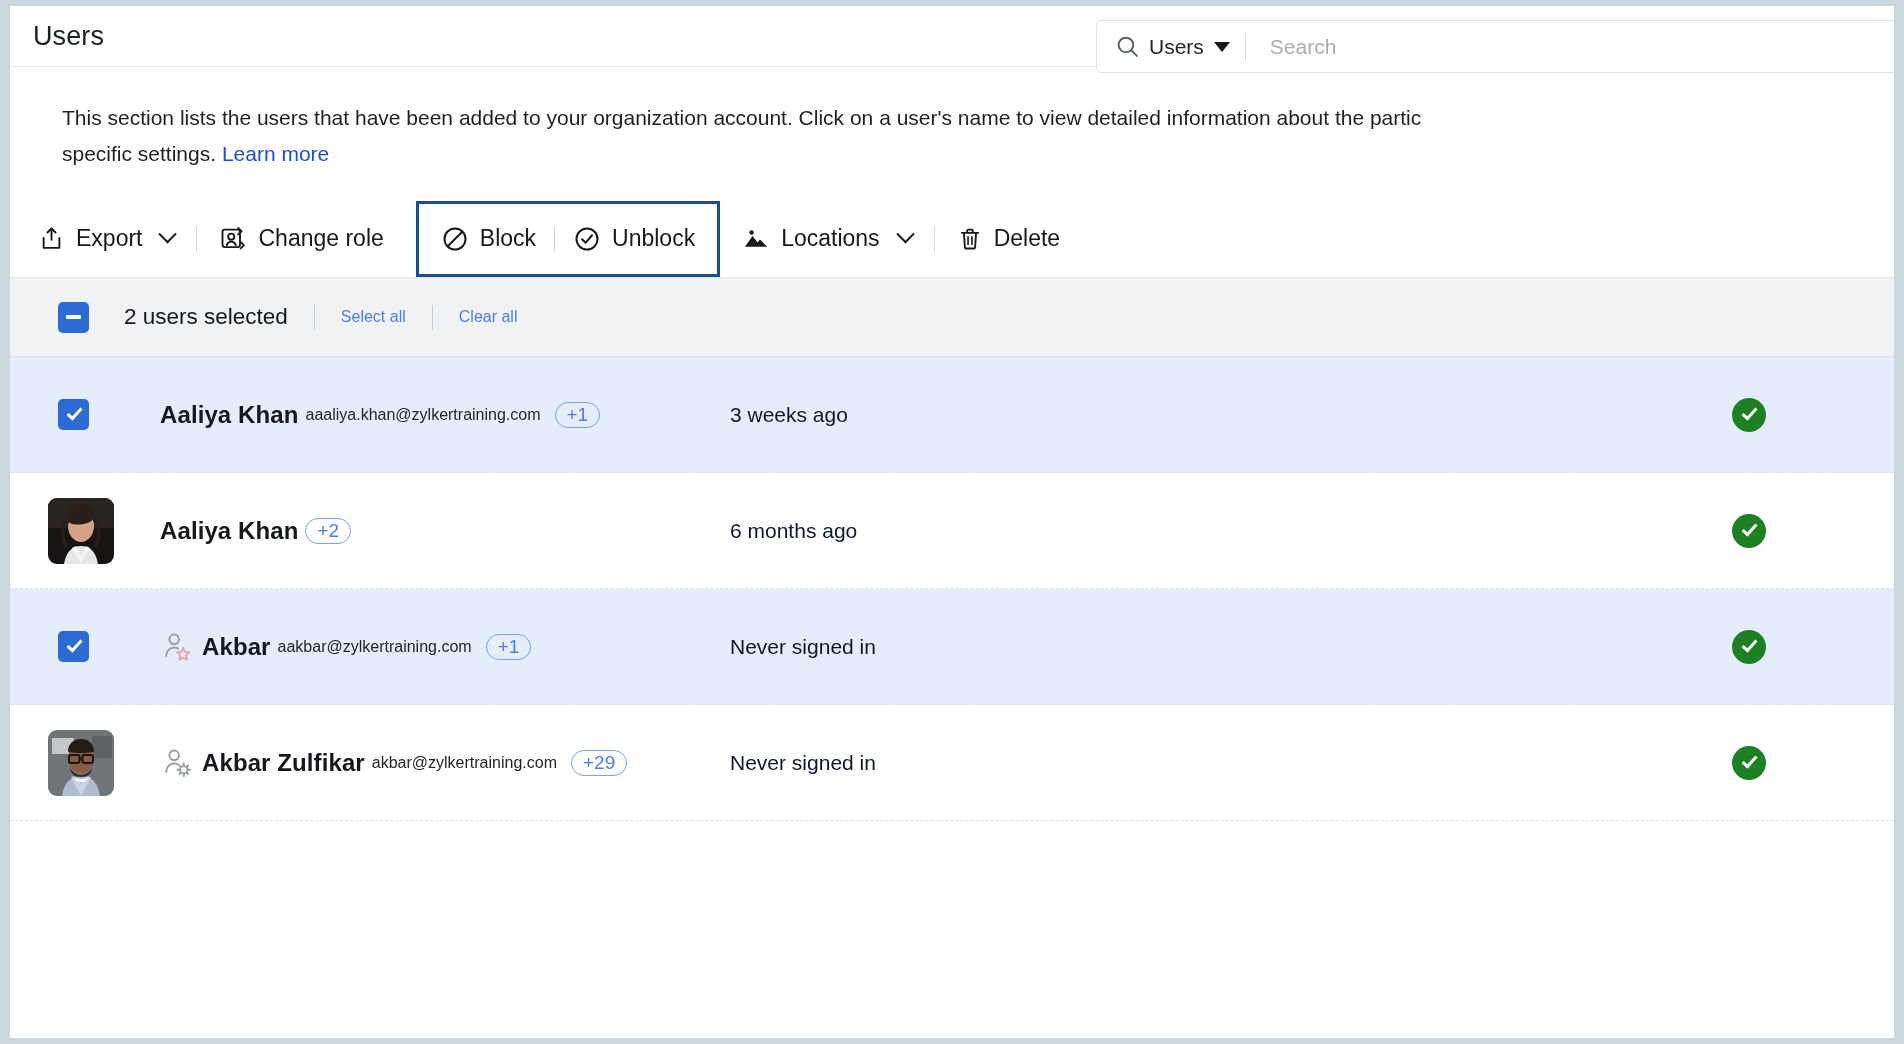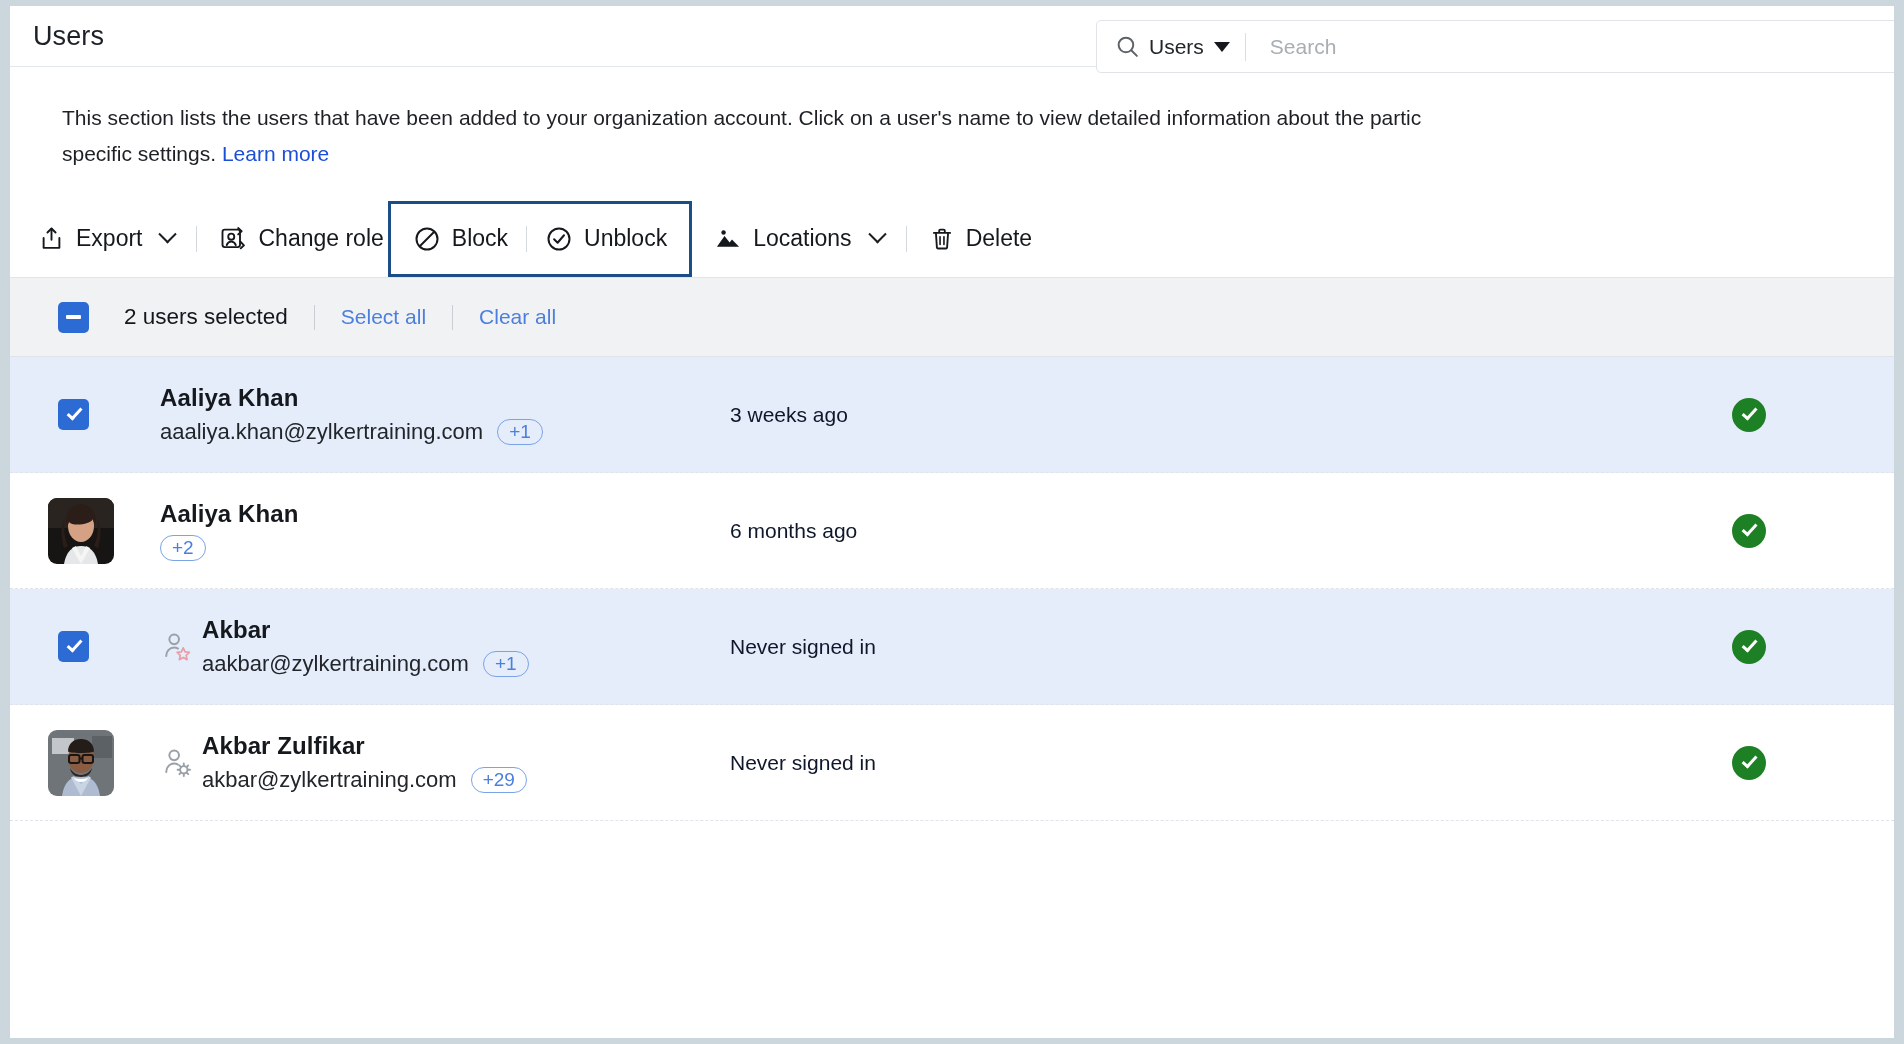--- a/index.html
+++ b/index.html
@@ -129,21 +129,21 @@
     border-right: 2.4px solid #1a1d21;
     border-bottom: 2.4px solid #1a1d21;
     transform: rotate(45deg) translate(-3px,-3px);
     margin-left: 8px;
   }
   .highlight-box {
     display: flex;
     align-items: center;
     border: 3.5px solid #1b4e87;
     padding: 10px 22px;
-    margin-left: 4px;
+    margin-left: 32px;
     margin-right: 22px;
   }
   .icon { display: inline-flex; align-items: center; justify-content: center; }
 
   
   .select-bar {
     height: 80px;
     background: #f1f2f4;
     border-top: 1px solid #e1e5e9;
     border-bottom: 1px solid #e1e5e9;
@@ -177,21 +177,21 @@
     margin-left: 35px;
     font-size: 22.5px;
     color: #14171b;
   }
   .sel-sep {
     width: 1px; height: 25px;
     background: #c9ced4;
     margin: 0 26px;
   }
   .sel-link {
-    font-size: 21px;
+    font-size: 16px;
     color: #4c7fdd;
     cursor: pointer;
   }
 
   
   .row {
     height: 116px;
     display: flex;
     align-items: center;
     border-bottom: 1px dashed #dfe4ea;
@@ -209,30 +209,30 @@
   .cb-slot { width: 56px; flex: none; margin-left: 48px; display:flex; align-items:center;}
   .namecell {
     margin-left: 46px;
     width: 560px;
     flex: none;
     display: flex;
     align-items: center;
   }
   .role-icon { width: 34px; flex: none; margin-right: 8px; display:flex; align-items:center; }
   .role-icon.empty { width: 0; margin-right: 0; }
-  .name-block { display: flex; flex-direction: column; gap: 7px; }
+  .name-block { display: flex; flex-direction: row; gap: 7px; }
   .uname {
     font-size: 24px;
     font-weight: bold;
     color: #15181c;
     letter-spacing: .1px;
   }
   .email-line { display: flex; align-items: center; gap: 14px; }
   .email {
-    font-size: 22px;
+    font-size: 16px;
     color: #22262b;
   }
   .badge {
     border: 1.6px solid #7aa3e8;
     border-radius: 13px;
     color: #4c7fdd;
     font-size: 19px;
     padding: 2px 11px 3px;
     line-height: 1;
     min-width: 40px;

